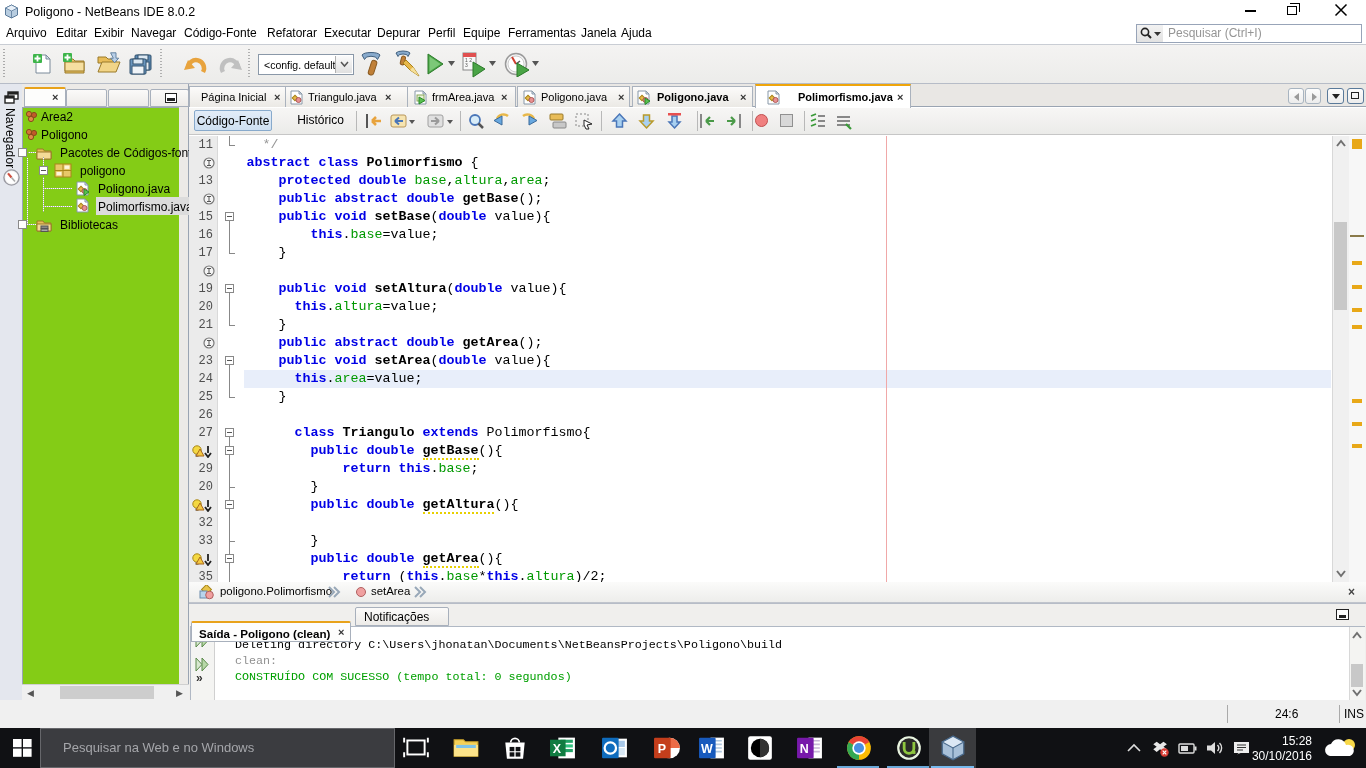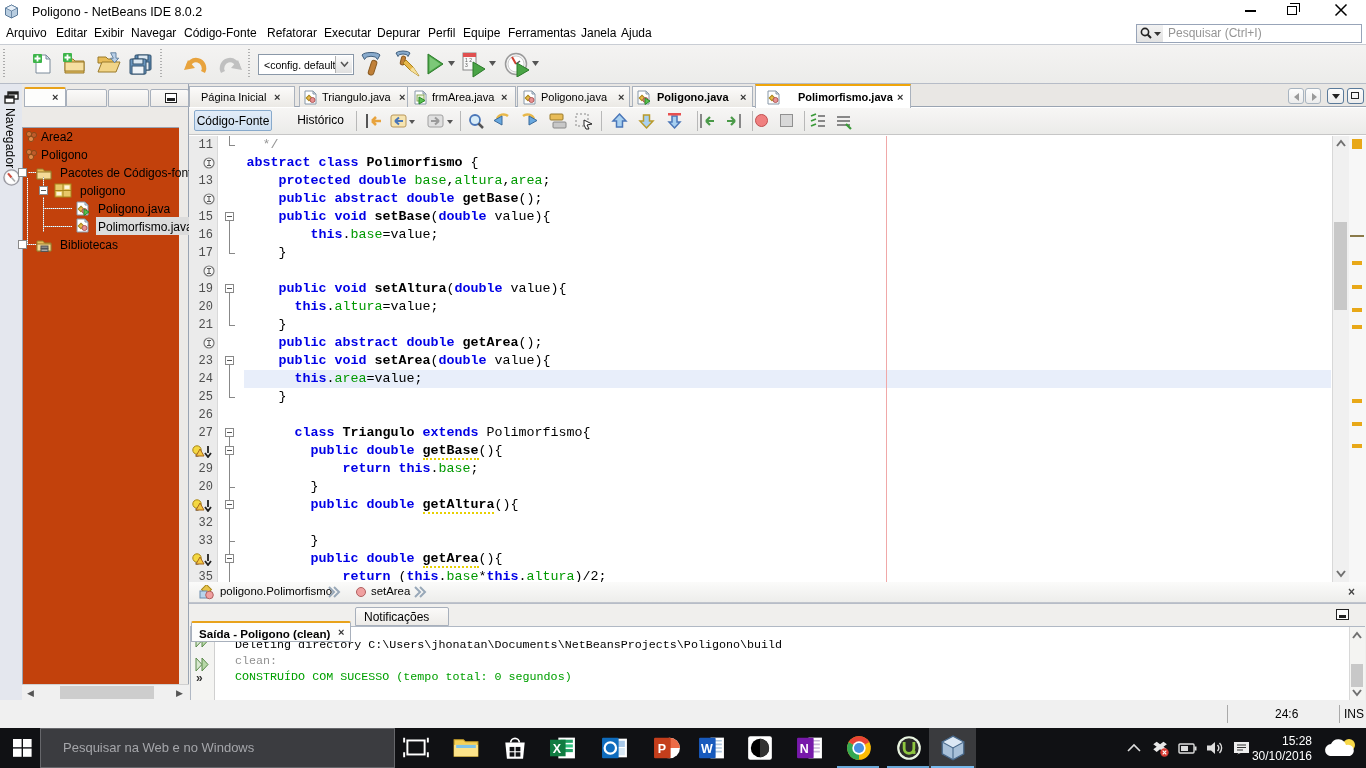--- a/index.html
+++ b/index.html
@@ -1,30 +1,30 @@
 <!DOCTYPE html>
 <html><head>
 <meta charset="utf-8">
 <style>
 * { margin:0; padding:0; box-sizing:border-box; }
 html,body { width:1366px; height:768px; overflow:hidden; font-family:"Liberation Sans",sans-serif; background:#fff; }
 .abs { position:absolute; }
 #stage { position:relative; width:1366px; height:768px; }
 
 #titlebar { left:0; top:0; width:1366px; height:23px; background:#fff; }
-#titletext { left:25px; top:5px; font-size:12.5px; color:#000;margin-left:7px; }
+#titletext { left:25px; top:5px; font-size:12.5px; color:#000; }
 
 #menubar { left:0; top:23px; width:1366px; height:22px; background:#fff; border-bottom:1px solid #c9cdd4; font-size:12px; color:#000; }
 .mi { position:absolute; top:3px; }
 
 #toolbar { left:0; top:45px; width:1366px; height:39px; background:linear-gradient(#f4f3f2,#ececea); border-bottom:1px solid #b6bcc7; }
 
 #leftstrip { left:0; top:84px; width:22px; height:616px; background:#e4e7ee; }
 #leftpanel { left:22px; top:84px; width:167px; height:616px; background:#eceae7; border-right:1px solid #9aa4b2; }
-#treearea { position:absolute; left:0px; top:23px; width:157px; height:593px; background:#c2410c; border:1px solid #9aa4b2; border-right:none; font-size:12px;margin-top:20px; }
+#treearea { position:absolute; left:0px; top:23px; width:157px; height:593px; background:#84cc16; border:1px solid #9aa4b2; border-right:none; font-size:12px; }
 .trow { position:absolute; height:18px; line-height:18px; white-space:nowrap; }
 #editorcol { left:189px; top:84px; width:1177px; height:616px; background:#fff; }
 
 #edtabs { position:absolute; left:0; top:0; width:1177px; height:23px; background:#e9e7e4; border-bottom:1px solid #9aa4b2; }
 .tab { position:absolute; top:2px; height:21px; background:linear-gradient(#fcfbfa,#ebe9e5); border:1px solid #aab2bd; border-bottom:none; font-size:11px; color:#000; }
 .tabx { position:absolute; font-size:11px; font-weight:bold; color:#333; }
 
 #edtoolbar { position:absolute; left:0; top:24px; width:1177px; height:27px; background:linear-gradient(#f7f6f5,#ebebe9); border-bottom:1px solid #c6c6c6; }
 
 #codearea { position:absolute; left:0; top:52px; width:1177px; height:446px; background:#fff; overflow:hidden; }
@@ -291,21 +291,21 @@
             <rect x="3" y="5" width="7" height="6" fill="#e8f0d8" stroke="#88a858"></rect>
             <polygon points="5,7 11,10.5 5,14" fill="#58c050" stroke="#2a8a28"></polygon>
           </g>
   </defs>
       </svg>
   <div id="edtabs">
     <div class="tab" style="left:0px;width:106px">
           <span style="position:absolute;left:11px;top:4px">Página Inicial</span>
           <span class="tabx" style="left:84px;top:4px">×</span>
         </div>
-    <div class="tab" style="left:110px;width:136px">
+    <div class="tab" style="left:96px;width:136px">
           <svg style="position:absolute;left:4px;top:3px" width="13" height="15">
             <use href="#jico"></use>
           </svg>
           <span style="position:absolute;left:22px;top:4px">Triangulo.java</span>
           <span class="tabx" style="left:99px;top:4px">×</span>
         </div>
     <div class="tab" style="left:218px;width:109px">
           <svg style="position:absolute;left:6px;top:3px" width="13" height="15">
             <use href="#jicoform"></use>
           </svg>

